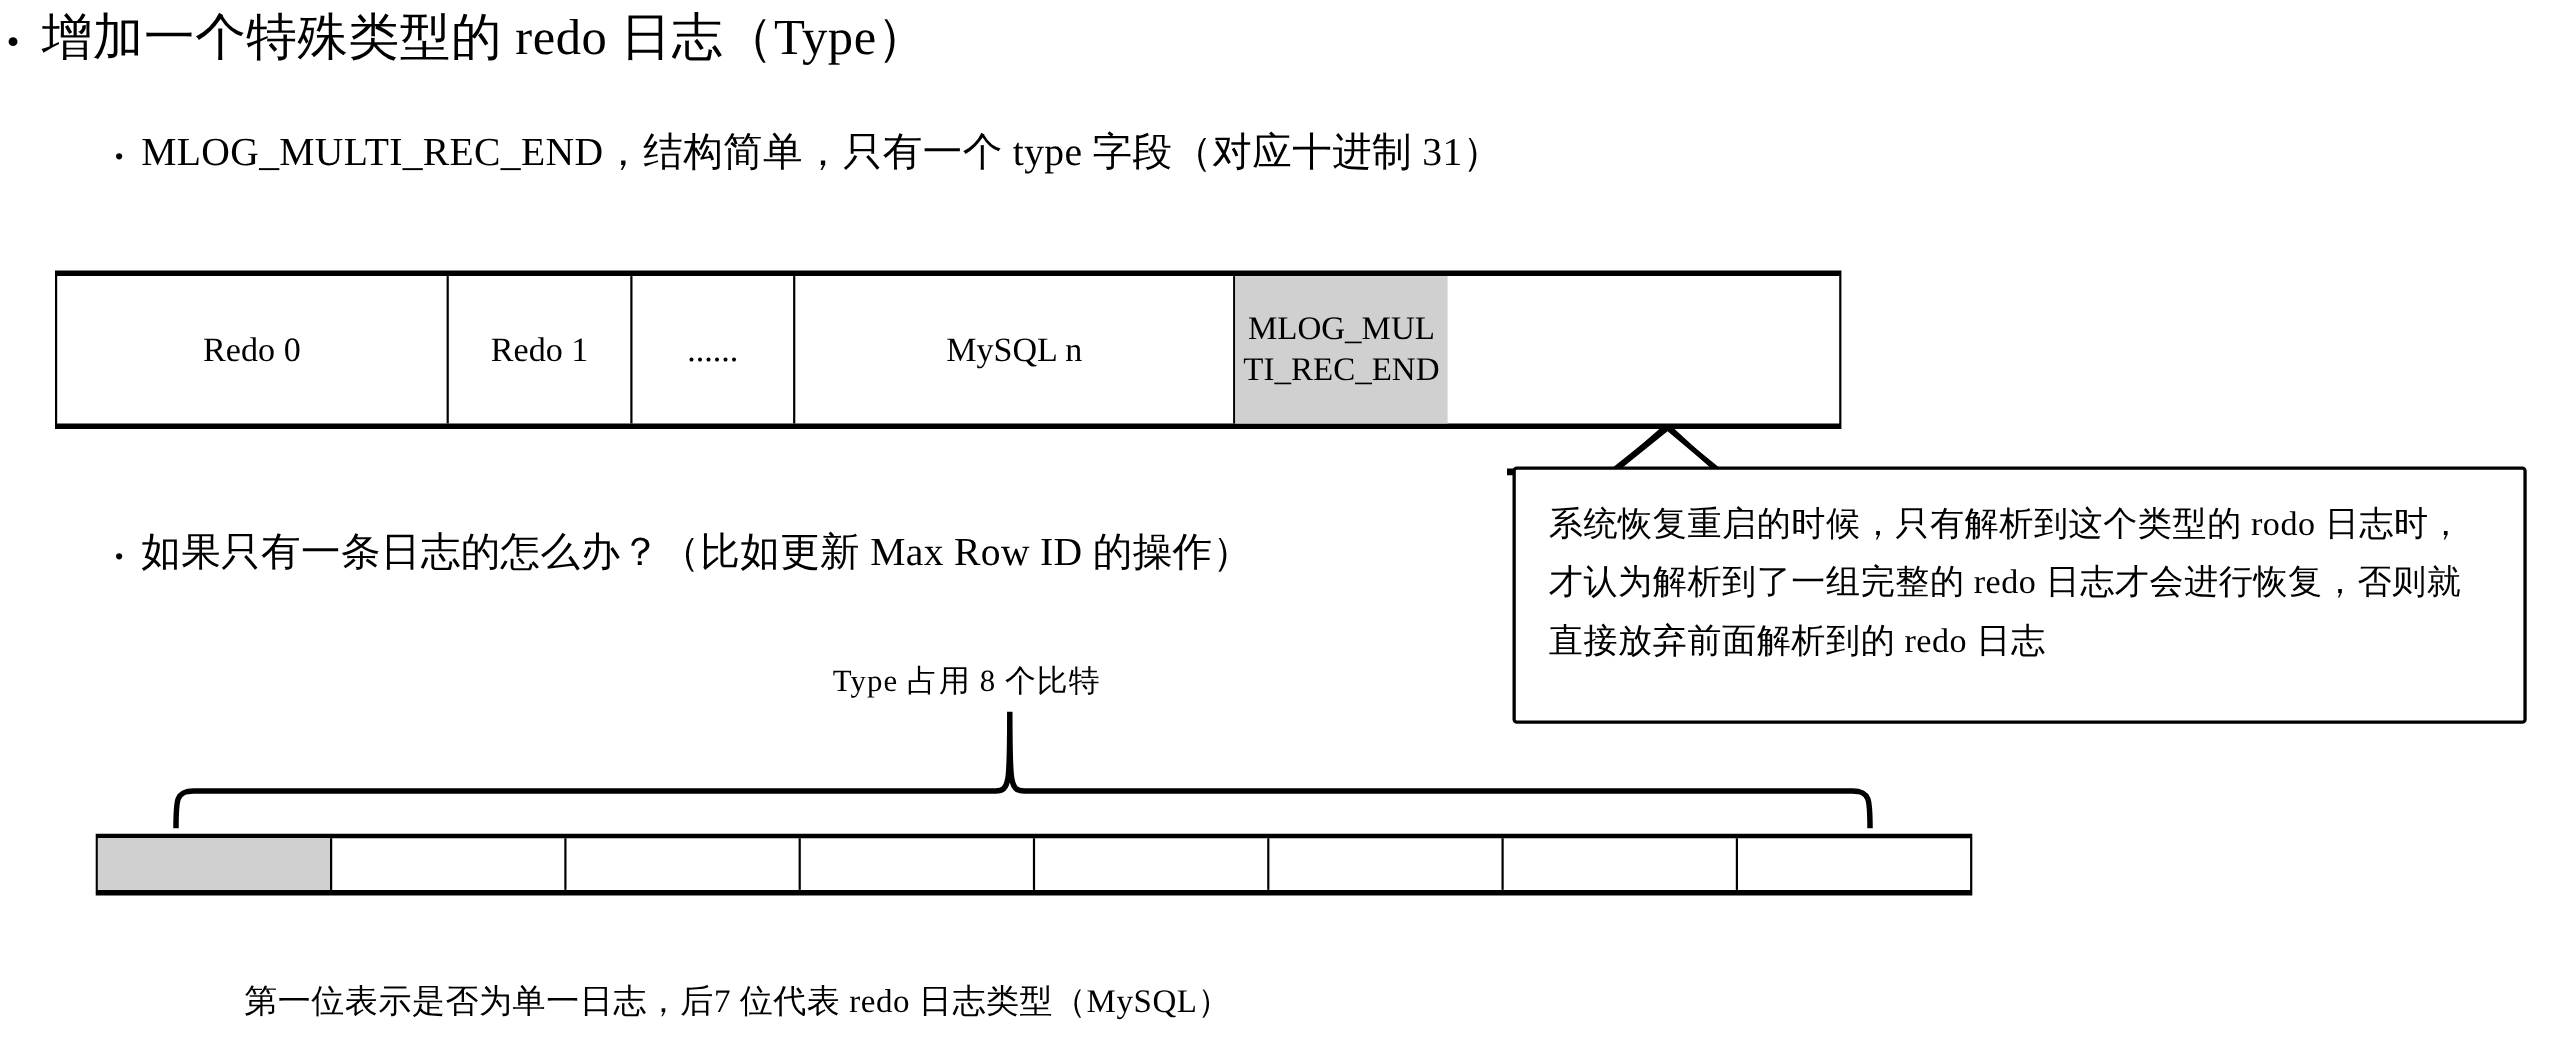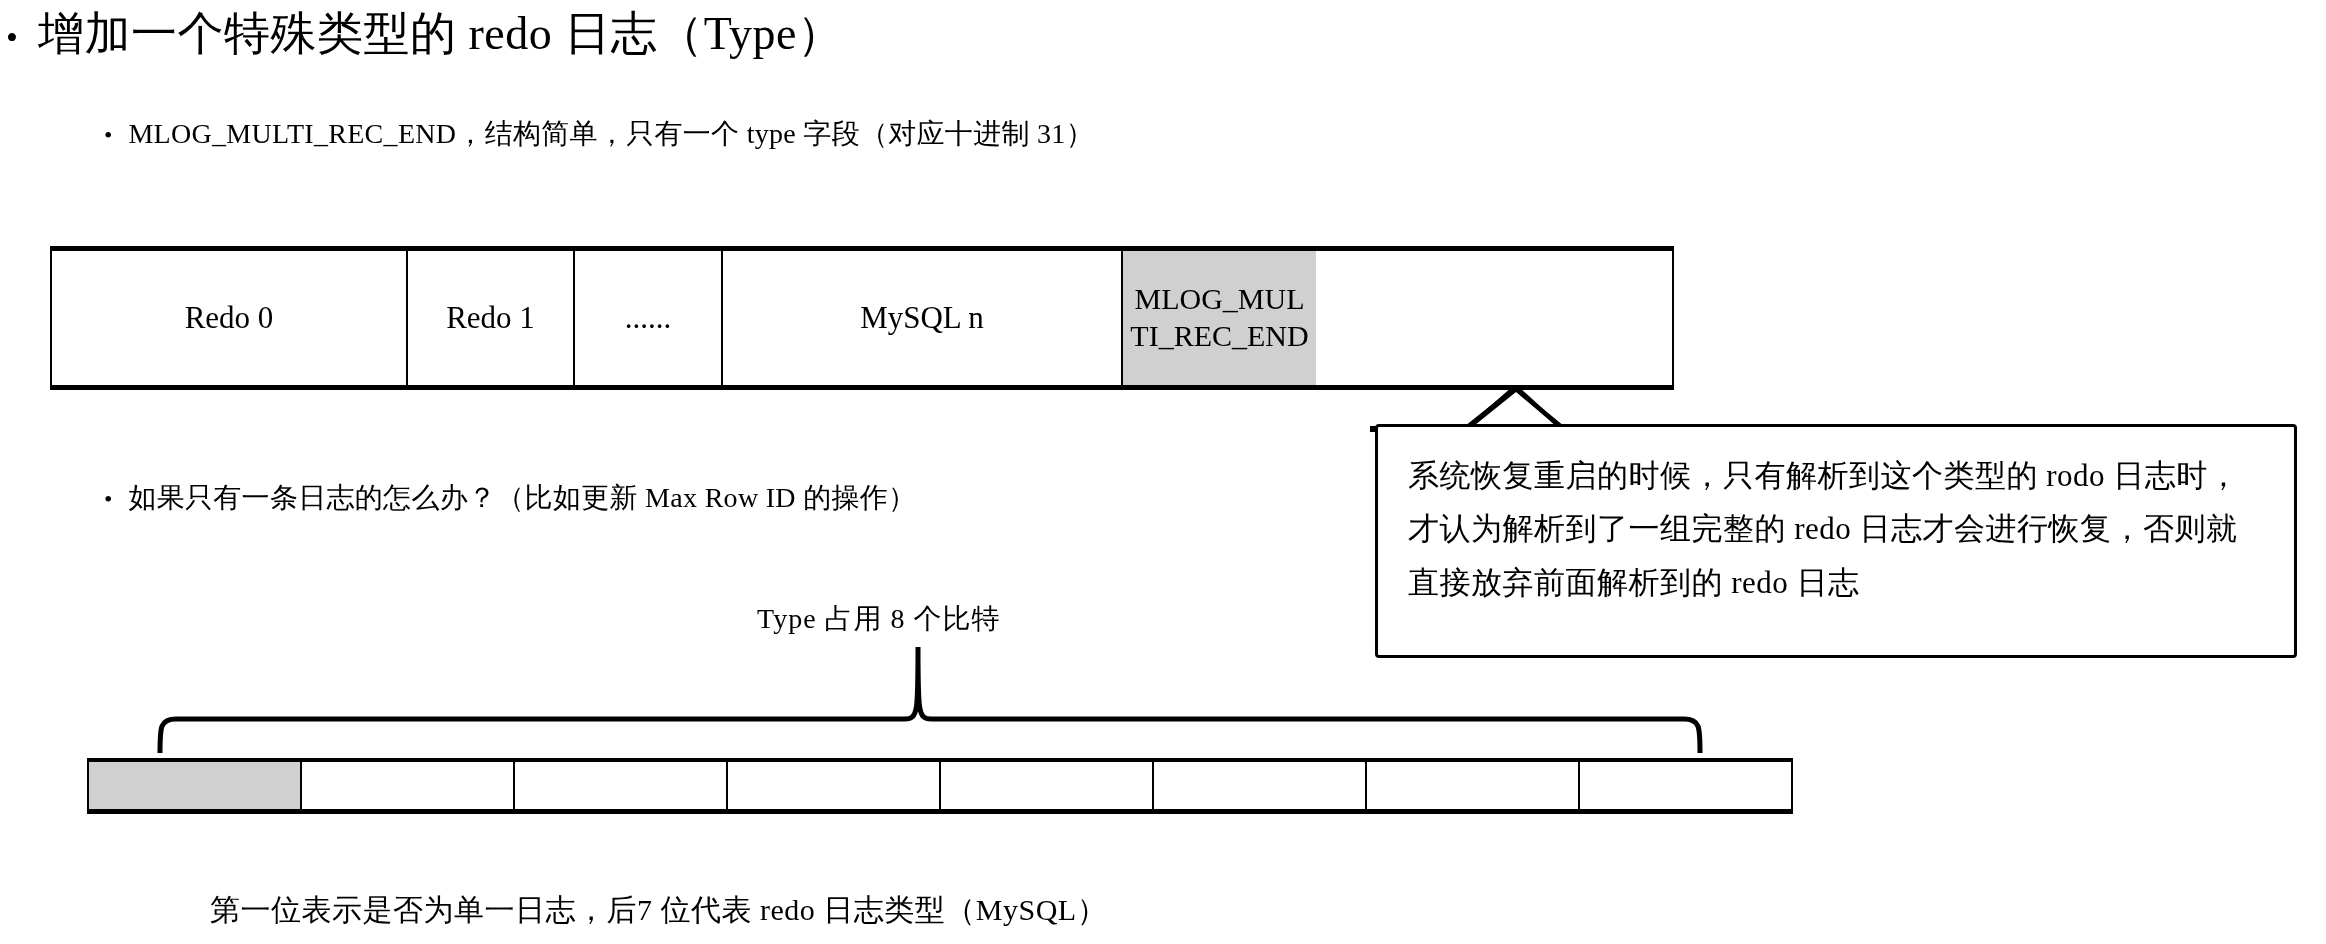--- a/index.html
+++ b/index.html
@@ -39,21 +39,21 @@
     display: flex;
     align-items: baseline;
     white-space: nowrap;
   }
   .bullet-l2 .dot {
     font-size: 24px;
     line-height: 1;
     margin-right: 16px;
   }
   .bullet-l2 .txt {
-    font-size: 28px;
+    font-size: 36px;
     line-height: 1.15;
     letter-spacing: 0.3px;
   }
 
   #title-bullet  { left: 6px;   top: 8px; }
   #sub-bullet    { left: 104px; top: 118px; }
   #q-bullet      { left: 104px; top: 482px; }
 
   
   #redo-table {
@@ -147,21 +147,21 @@
     flex: 1 1 0;
     box-sizing: border-box;
     border-right: 2px solid #000;
   }
   #bit-row .bit:last-child { border-right: none; }
   #bit-row .bit.shaded { background: #d0d0d0; }
 
   
   #bit-caption {
     position: absolute;
-    left: 210px;
+    left: 222px;
     top: 890px;
     font-size: 30px;
     letter-spacing: 0.5px;
     white-space: nowrap;
   }
 </style>
 </head>
 <body>
 
 <div class="bullet-l1" id="title-bullet">

